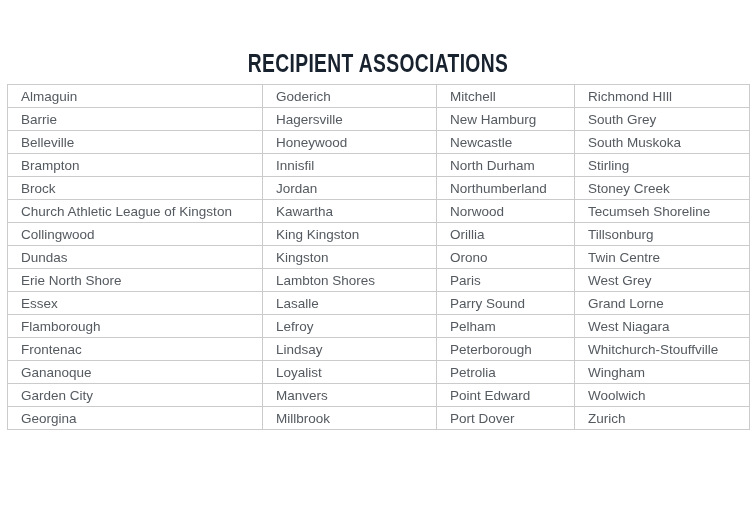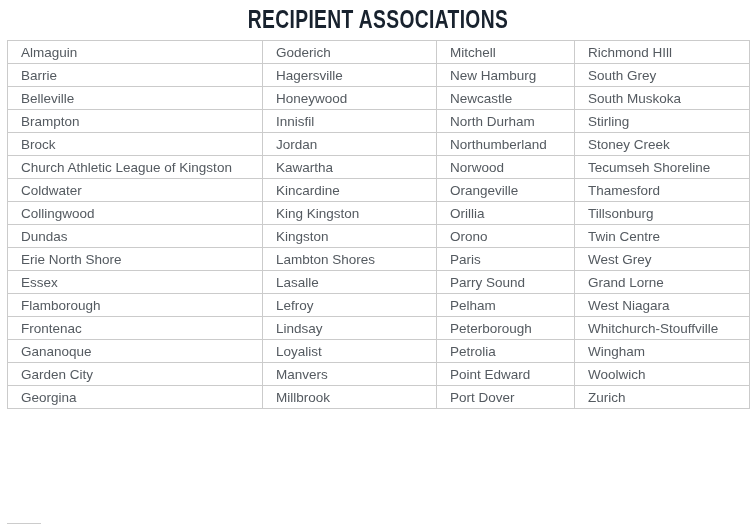--- a/index.html
+++ b/index.html
@@ -9,20 +9,21 @@
     width: 756px;
     height: 525px;
     overflow: hidden;
     font-family: "Liberation Sans", "DejaVu Sans", sans-serif;
   }
   .page {
     position: relative;
     width: 756px;
     height: 388px;
     background: #ffffff;
+    margin-top: 44px;
   }
   .title-wrap {
     text-align: center;
     margin: 0;
     padding-top: 7px;
     height: 26px;
   }
   .page-title {
     display: inline-block;
     margin: 0;
@@ -114,26 +115,20 @@
           <td>Northumberland</td>
           <td>Stoney Creek</td>
         </tr>
         <tr>
           <td>Church Athletic League of Kingston</td>
           <td>Kawartha</td>
           <td>Norwood</td>
           <td>Tecumseh Shoreline</td>
         </tr>
         <tr>
-          <td>Coldwater</td>
-          <td>Kincardine</td>
-          <td>Orangeville</td>
-          <td>Thamesford</td>
-        </tr>
-        <tr>
           <td>Collingwood</td>
           <td>King Kingston</td>
           <td>Orillia</td>
           <td>Tillsonburg</td>
         </tr>
         <tr>
           <td>Dundas</td>
           <td>Kingston</td>
           <td>Orono</td>
           <td>Twin Centre</td>

